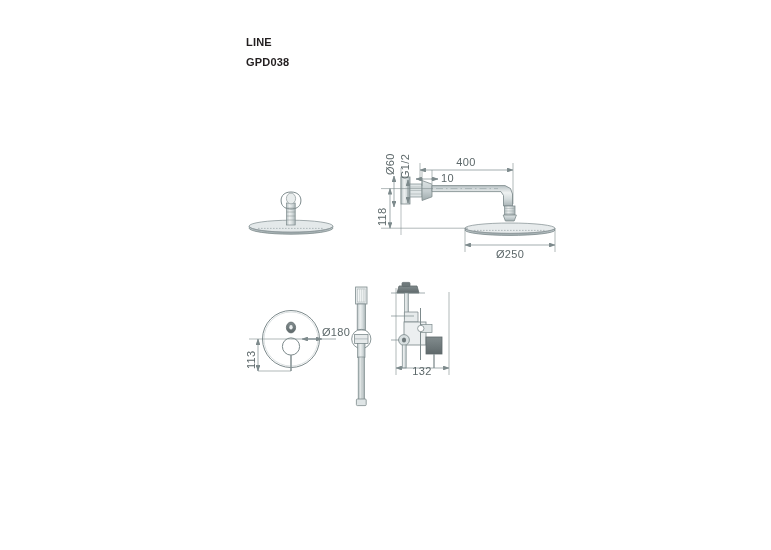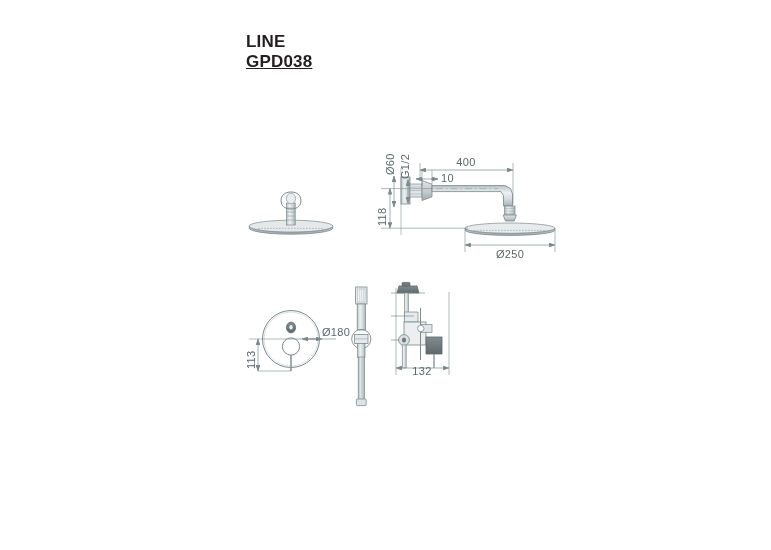--- a/index.html
+++ b/index.html
@@ -3,23 +3,23 @@
 <meta charset="utf-8">
 <style>
   html,body{margin:0;padding:0;}
   body{
     width:771px;height:550px;background:#ffffff;position:relative;overflow:hidden;
     font-family:"Liberation Sans", sans-serif;
   }
   #sheet{position:absolute;inset:0;}
   .title{
     position:absolute;left:246px;top:32px;
-    font-size:17px;font-weight:bold;color:#231f20;letter-spacing:.2px;line-height:20px;
+    font-size:11px;font-weight:bold;color:#231f20;letter-spacing:.2px;line-height:20px;
   }
-  .title .l2{display:block;text-decoration:underline;}
+  .title .l2{display:block;}
   svg{position:absolute;left:0;top:0;width:771px;height:550px;overflow:visible;}
   .dimtxt{
     font-family:"Liberation Sans", sans-serif;
     font-size:11px;fill:#5c6769;letter-spacing:.3px;
   }
 </style>
 </head>
 <body>
 
 <div id="sheet">

